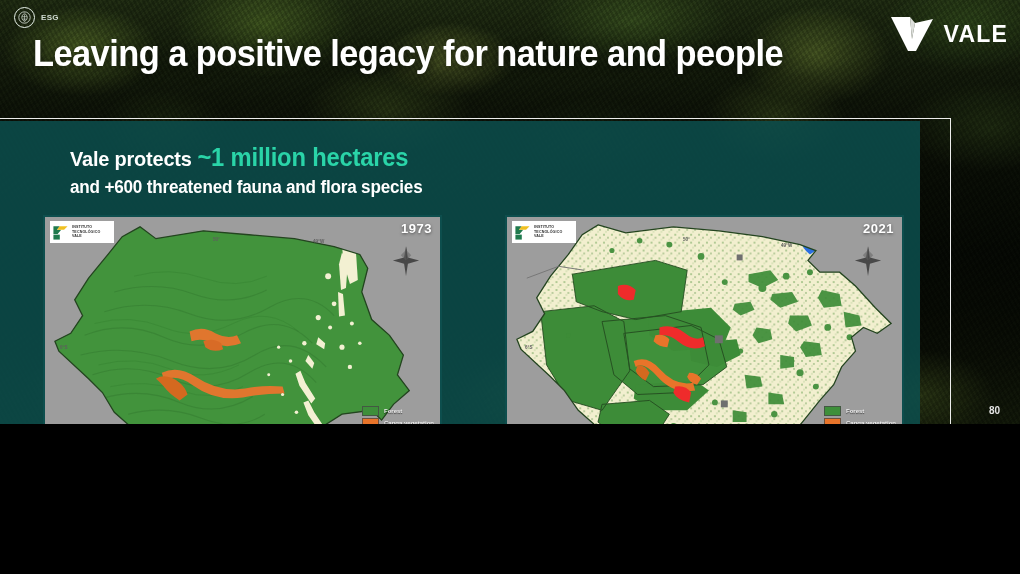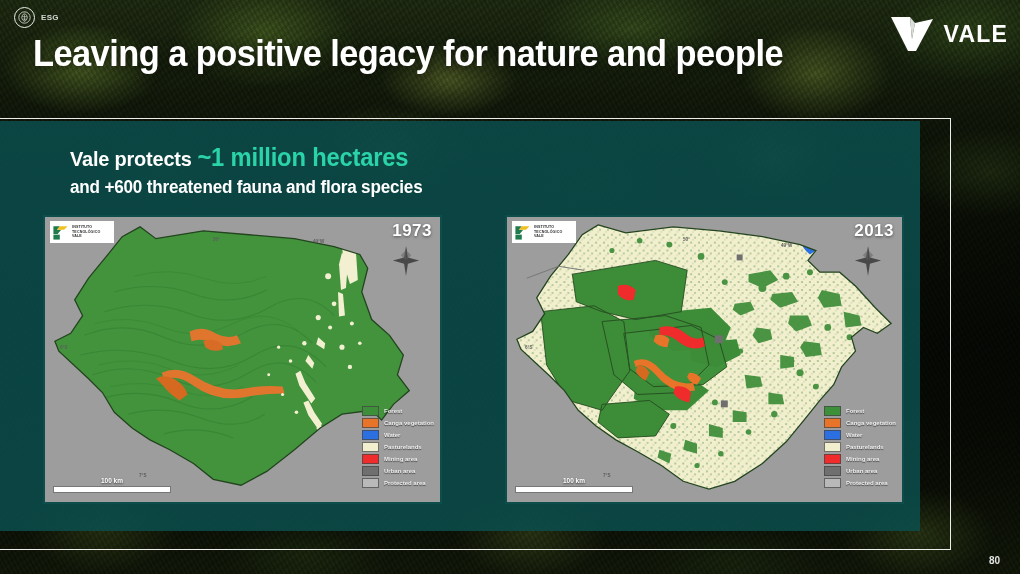--- a/index.html
+++ b/index.html
@@ -1,18 +1,18 @@
 <!DOCTYPE html>
 <html><head>
 <meta charset="utf-8">
 <style>
   html,body{margin:0;padding:0;background:#000;}
   body{width:1020px;height:574px;overflow:hidden;font-family:"Liberation Sans",sans-serif;}
 
-  #slide{position:relative;width:1020px;height:574px;overflow:hidden;
+  #slide{position:relative;width:1020px;height:424px;overflow:hidden;
          background:#1a2410;}
 
   
   .bg{position:absolute;inset:0;
       background:
         radial-gradient(ellipse 120px 70px at 8% 12%, rgba(120,150,60,.85), transparent 65%),
         radial-gradient(ellipse 140px 80px at 26% 6%, rgba(86,116,44,.9), transparent 65%),
         radial-gradient(ellipse 110px 60px at 44% 14%, rgba(140,160,70,.75), transparent 62%),
         radial-gradient(ellipse 150px 70px at 62% 5%, rgba(70,100,40,.9), transparent 65%),
         radial-gradient(ellipse 120px 80px at 80% 13%, rgba(120,145,60,.8), transparent 62%),
@@ -74,21 +74,21 @@
   #map-1973{left:43px;}
   #map-2021{left:505px;}
 
   .map-surface{position:absolute;inset:0;background:#9d9d9d;}
 
   .itv-badge{position:absolute;left:5px;top:4px;width:64px;height:22px;background:#ffffff;
       display:flex;align-items:center;gap:3px;padding:1px 2px;box-sizing:border-box;z-index:6;}
   .itv-mark{width:17px;height:17px;flex:0 0 auto;}
   .itv-txt{font-size:3.6px;line-height:1.32;color:#2f2f2f;font-weight:700;letter-spacing:.15px;}
 
-  .year{position:absolute;right:8px;top:4px;color:#fff;font-size:17px;font-weight:700;
+  .year{position:absolute;right:8px;top:4px;color:#fff;font-size:13px;font-weight:700;
       letter-spacing:.5px;z-index:6;text-shadow:0 1px 3px rgba(0,0,0,.5);}
 
   .compass{position:absolute;right:20px;top:28px;width:28px;height:32px;z-index:6;opacity:.85;}
 
   .coord{position:absolute;color:#5e5e5e;font-size:4.6px;font-weight:700;z-index:5;}
 
   .scalebar{position:absolute;left:8px;bottom:9px;width:118px;z-index:6;}
   .scalebar .bar{height:5px;background:#fff;border:.5px solid #777;}
   .scalebar .lbl{position:absolute;left:0;right:0;top:-9px;text-align:center;
       color:#fff;font-size:6.5px;font-weight:700;text-shadow:0 1px 2px rgba(0,0,0,.65);}
@@ -397,21 +397,21 @@
         <path d="M11 3 h11 l-5 5 h-10 Z" fill="#f0c020"></path>
         <rect x="2" y="15" width="9" height="7" fill="#1f7a4d"></rect>
       </svg>
       <div class="itv-txt">
         <div>INSTITUTO</div>
         <div>TECNOLÓGICO</div>
         <div>VALE</div>
       </div>
     </div>
 
-    <div class="year">2013</div>
+    <div class="year">2021</div>
 
     <svg class="compass" viewBox="0 0 32 36">
       <path d="M16 1 L18.2 14 L31 17.5 L18.2 21 L16 35 L13.8 21 L1 17.5 L13.8 14 Z" fill="#3a3a3a"></path>
       <path d="M16 1 L17.2 14 L16 17.5 Z" fill="#1e1e1e"></path>
       <path d="M16 5 L22 11.5 L16 17.5 L10 11.5 Z" fill="#555" opacity=".5"></path>
     </svg>
 
     <div class="coord" style="left:176px;top:20px;">50°</div>
     <div class="coord" style="left:274px;top:26px;">49°W</div>
     <div class="coord" style="left:18px;top:128px;">6°S</div>

